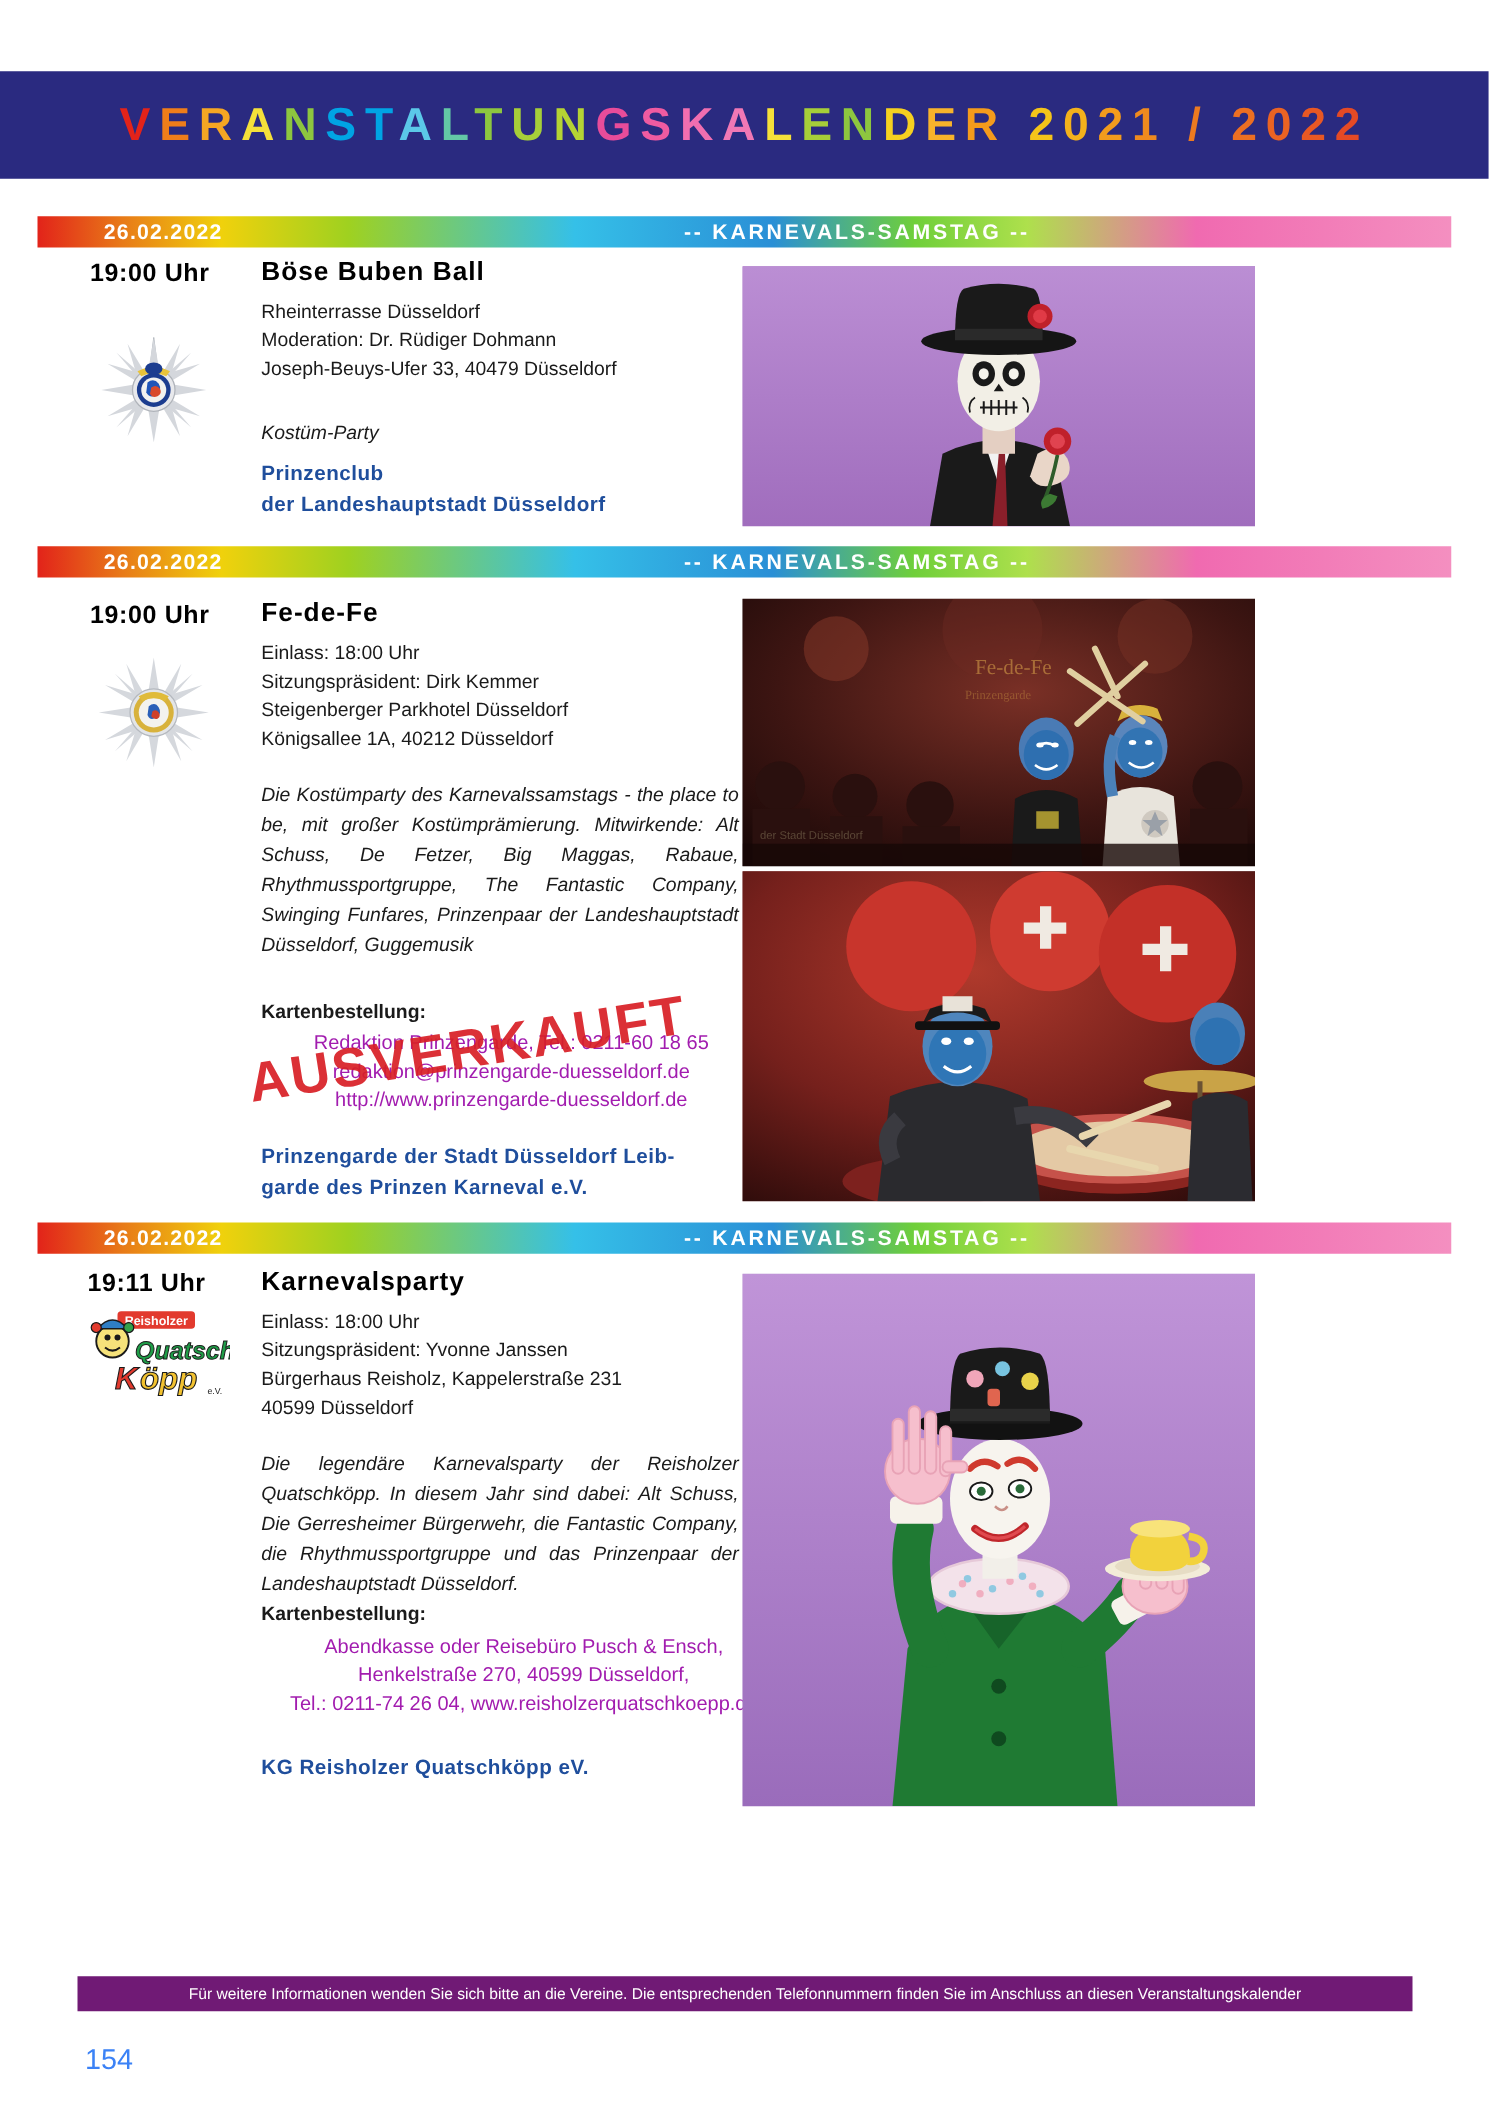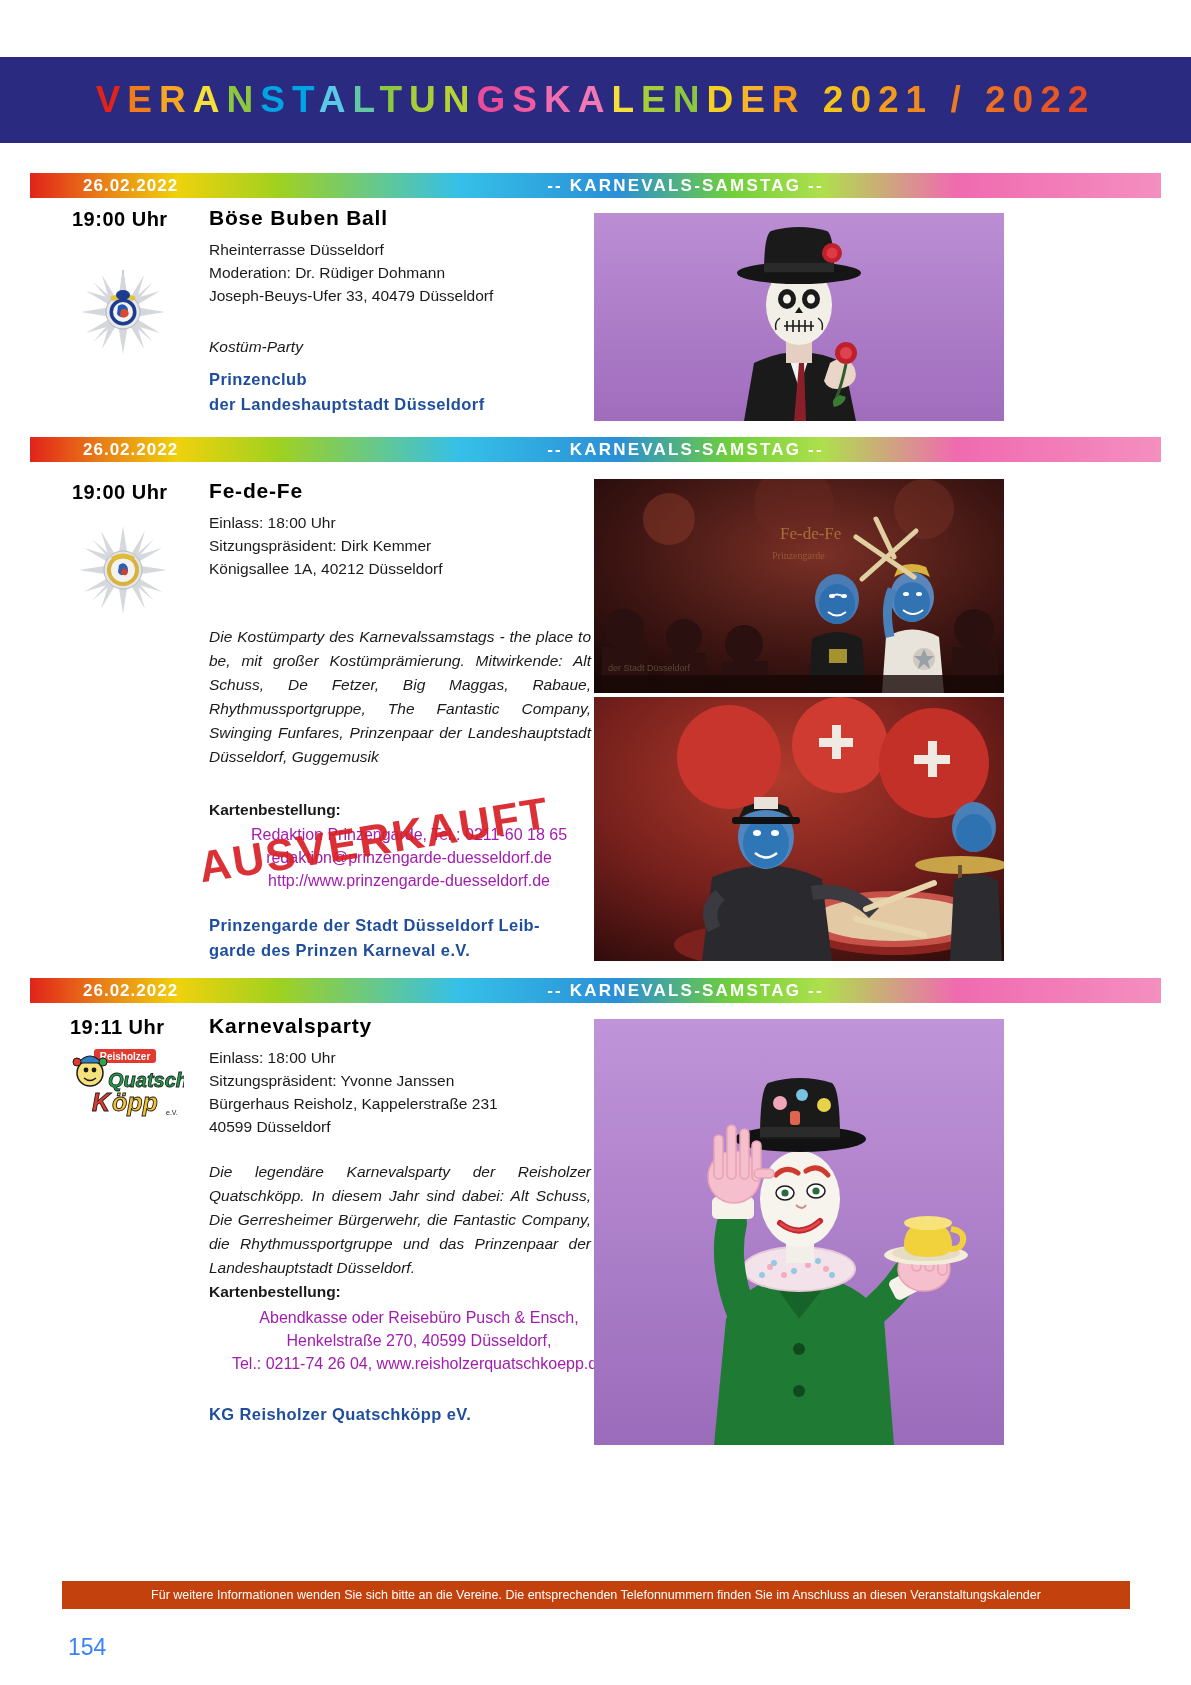--- a/index.html
+++ b/index.html
@@ -143,21 +143,21 @@
     white-space: nowrap;
     opacity: 0.92;
     font-family: "Liberation Sans", sans-serif;
   }
 
   
   .footer-bar {
     position: absolute;
     left: 62px; top: 1581px;
     width: 1068px; height: 28px;
-    background: #c2410c;
+    background: #701a75;
     color: #fff;
     font-size: 12.5px;
     display: flex;
     align-items: center;
     justify-content: center;
     text-align: center;
   }
   .page-num {
     position: absolute;
     left: 68px; top: 1634px;
@@ -313,20 +313,21 @@
         <path d="M-4,-5 q5,-4 8,1 q3,5 -2,8 q-5,3 -7,-2 z" fill="#2a5fb8"></path>
         <path d="M-1,-1 q3,-2 5,1 q2,3 -1,5 q-3,1 -5,-2 z" fill="#cf3f2a"></path>
         <path d="M-12,-13 q12,-7 24,0 l-3,4 q-9,-5 -18,0 z" fill="#e0bb3a"></path>
       </g>
     </svg>
   </div>
 
   <div class="lines" style="left:209px; top:511px; width:400px;">
     <div>Einlass: 18:00 Uhr</div>
     <div>Sitzungspräsident: Dirk Kemmer</div>
+    <div>Steigenberger Parkhotel Düsseldorf</div>
     <div>Königsallee 1A, 40212 Düsseldorf</div>
   </div>
 
   <div class="desc" style="left:209px; top:625px; width:382px;">Die Kostümparty des Karnevalssamstags - the place to be, mit großer Kostümprämierung. Mitwirkende: Alt Schuss, De Fetzer, Big Maggas, Rabaue, Rhythmussportgruppe, The Fantastic Company, Swinging Funfares, Prinzenpaar der Landeshauptstadt Düsseldorf, Guggemusik</div>
 
   <div class="karten-label" style="left:209px; top:801px;"><span>Kartenbestellung</span>:</div>
   <div class="karten-lines" style="left:209px; top:823px; width:400px;">
     <div>Redaktion Prinzengarde, Tel.: 0211-60 18 65</div>
     <div>redaktion@prinzengarde-duesseldorf.de</div>
     <div>http://www.prinzengarde-duesseldorf.de</div>

